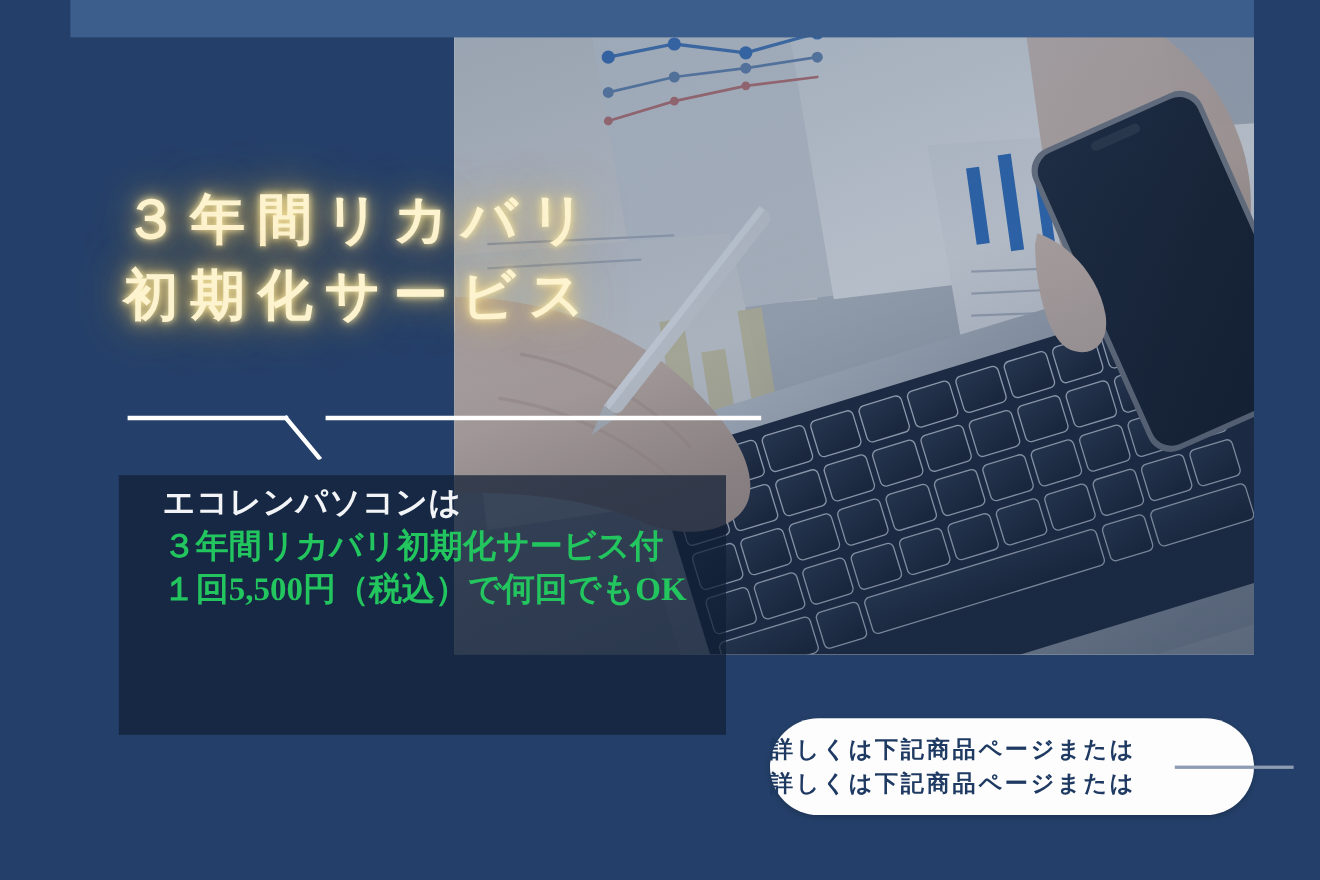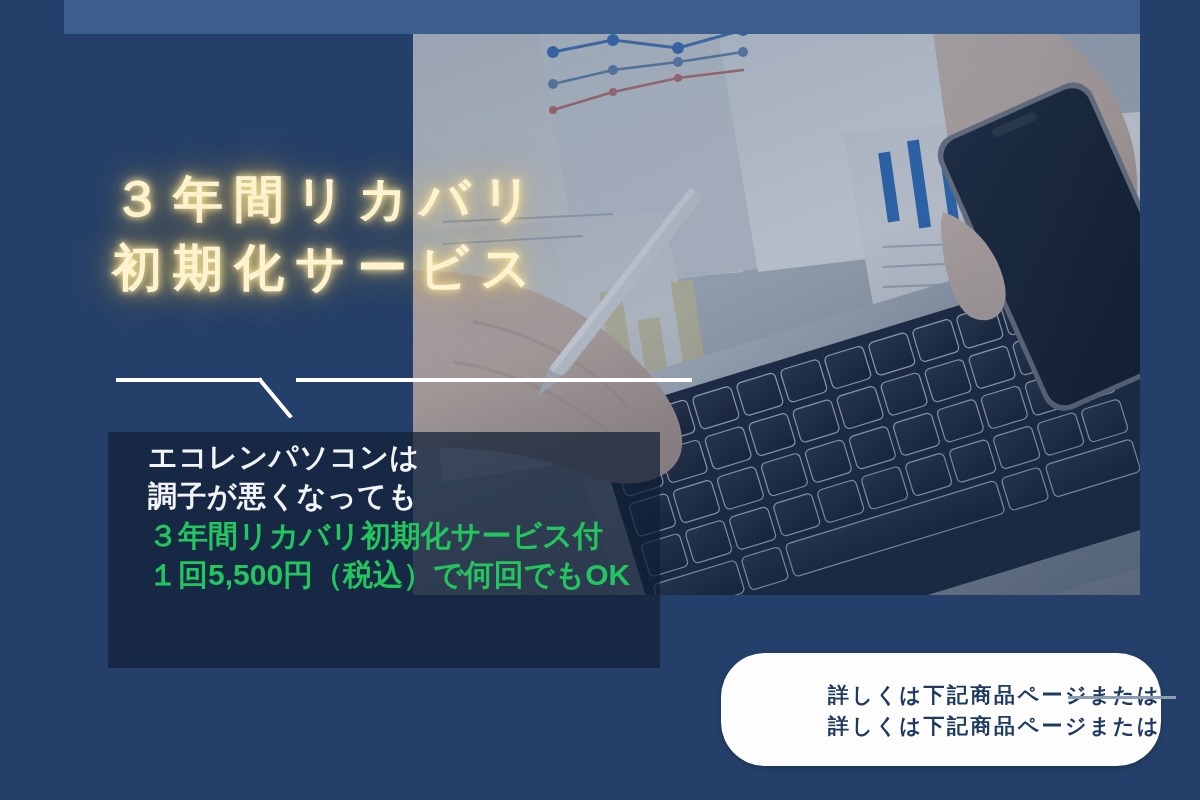--- a/index.html
+++ b/index.html
@@ -73,47 +73,48 @@
     left: 108px; top: 432px;
     width: 552px; height: 236px;
     background: rgba(17,31,53,0.72);
     z-index: 4;
   }
   .text-lines {
     position: absolute;
     left: 148px; top: 438px;
     z-index: 6;
     line-height: 39px;
+    font-family: Liberation Serif, serif;
   }
   .text-lines .l {
     display: block;
     white-space: nowrap;
     font-size: 29px;
     font-weight: 600;
     color: #f2f4f7;
     letter-spacing: 0.5px;
   }
   .text-lines .l.accent {
     color: #22c55e;
     font-weight: 700;
     font-size: 30px;
     letter-spacing: 0px;
   }
 
   
   .pill {
     position: absolute;
-    left: 721px; top: 653px;
-    width: 440px; height: 113px;
+    left: 700px; top: 653px;
+    width: 440px; height: 88px;
     background: #fdfdfd;
     border-radius: 44px;
     z-index: 6;
     display: flex;
     align-items: center;
-    justify-content: flex-end;
+    justify-content: flex-start;
     box-shadow: 0 2px 6px rgba(0,0,0,0.22);
   }
   .pill-text { text-align: center; line-height: 31px; }
   .pill-text .pl {
     display: block;
     white-space: nowrap;
     font-size: 21px;
     font-weight: 700;
     color: #1f3a62;
     letter-spacing: 2.5px;
@@ -322,21 +323,20 @@
     <g stroke="#ffffff" stroke-width="4" fill="none" stroke-linecap="square">
       <line x1="6" y1="22" x2="148" y2="22"></line>
       <line x1="148" y1="22" x2="178" y2="58"></line>
       <line x1="186" y1="22" x2="578" y2="22"></line>
     </g>
   </svg>
 
   <div class="text-panel"></div>
   <div class="text-lines">
     <span class="l">エコレンパソコンは</span>
-    <span class="l">調子が悪くなっても</span>
     <span class="l accent">３年間リカバリ初期化サービス付</span>
     <span class="l accent">１回5,500円（税込）で何回でもOK</span>
   </div>
 
   <div class="pill">
     <div class="pill-text">
       <span class="pl">詳しくは下記商品ページまたは</span>
       <span class="pl">詳しくは下記商品ページまたは</span>
     </div>
   </div>

